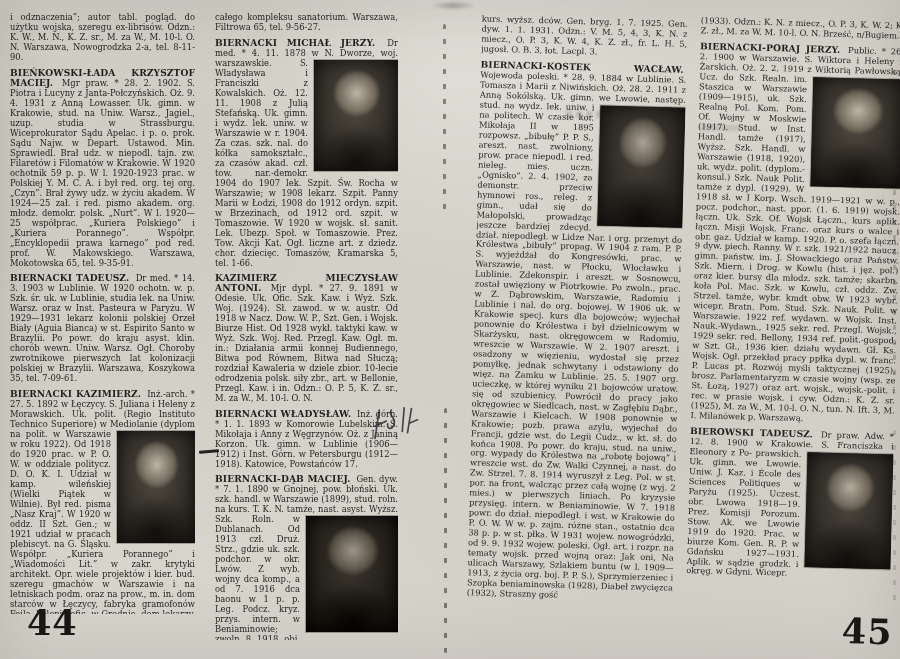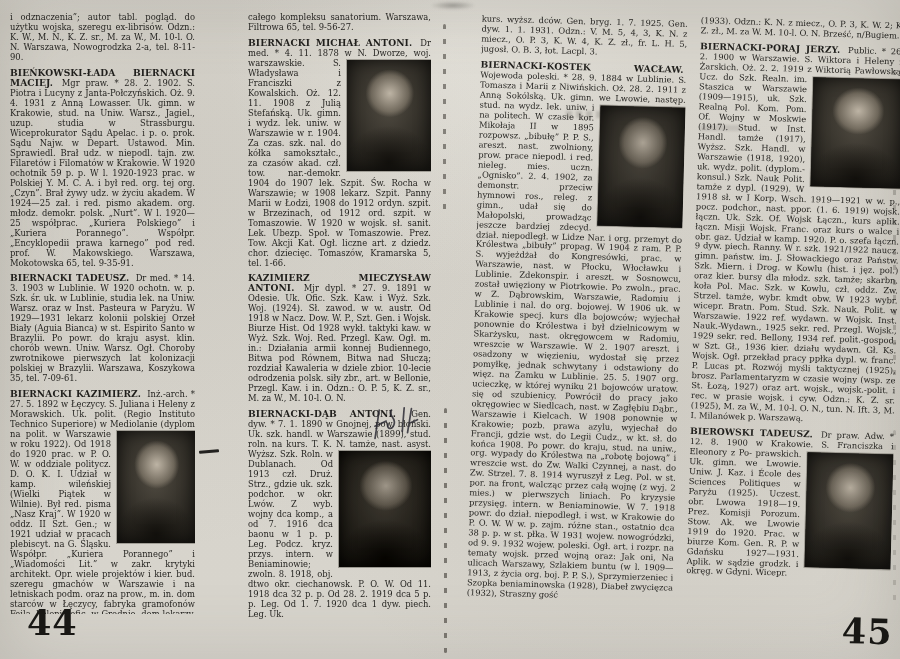--- a/index.html
+++ b/index.html
@@ -17,21 +17,21 @@
       linear-gradient(180deg,#dcd9d2 0px,#d8d5cd 18px,#d7d4cc 620px,#dbd8d1 659px);
     box-shadow:inset 0 0 70px rgba(105,100,90,.28);
   }
   .col{
     position:absolute;text-align:justify;color:#201f1c;overflow:hidden;
     text-rendering:optimizeLegibility;
   }
   #lp-c1,#lp-c2{font-size:8.4px;line-height:10px;}
   #rp-c1,#rp-c2{font-size:8.3px;line-height:9.95px;}
   #lp-c1{left:10px;top:12px;width:185px;height:602px;}
-  #lp-c2{left:215px;top:12px;width:183px;height:628px;margin-left:33px;}
+  #lp-c2{left:215px;top:12px;width:183px;height:628px;}
   #right-page{
     position:absolute;left:455px;top:0;width:445px;height:659px;
     transform:rotate(1.5deg);transform-origin:0 100%;
   }
   #rp-c1{left:10px;top:14px;width:206px;height:584px;}
   #rp-c2{left:229px;top:10px;width:204px;height:608px;}
   .cont{margin:0;}
   .entry{margin:5.5px 0 0 0;}
   .hdr{font-weight:bold;font-size:9.1px;letter-spacing:.1px;padding-right:3px;}
   .photo{
@@ -88,49 +88,53 @@
   <div class="gutter" id="gutter-bottom"></div>
   <div class="gutter" id="edge-dashes"></div>
   <div class="gutter" id="edge-dashes2"></div>
   <div class="smudge" id="smudge-top"></div>
   <div class="smudge" id="smudge-ghost"></div>
   <div class="smudge" id="smudge-ghost2"></div>
 
   <div class="col" id="lp-c1">
     <p class="cont">i odznaczenia”; autor tabl. pogląd. do użytku wojska, szeregu ex-librisów. Odzn.: K. W., M. N., K. Z. sr., M. za W., M. 10-l. O. N. Warszawa, Nowogrodzka 2-a, tel. 8-11-90.</p>
     <p class="entry">
-      <span class="hdr">BIEŃKOWSKI-ŁADA BIERNACKI MACIEJ.</span>
+      <span class="hdr">BIEŃKOWSKI-ŁADA KRZYSZTOF MACIEJ.</span>
       <span>Mgr praw. * 28. 2. 1902. S. Piotra i Lucyny z Janta-Połczyńskich. Oż. 9. 4. 1931 z Anną Lowasser. Uk. gimn. w Krakowie, stud. na Uniw. Warsz., Jagiel., uzup. studia w Strassburgu. Wiceprokurator Sądu Apelac. i p. o. prok. Sądu Najw. w Depart. Ustawod. Min. Sprawiedl. Brał udz. w niepodl. tajn. zw. Filaretów i Filomatów w Krakowie. W 1920 ochotnik 59 p. p. W l. 1920-1923 prac. w Polskiej Y. M. C. A. i był red. org. tej org. „Czyn”. Brał żywy udz. w życiu akadem. W 1924—25 zał. i red. pismo akadem. org. młodz. demokr. polsk. „Nurt”. W l. 1920—25 współprac. „Kuriera Polskiego” i „Kuriera Porannego”. Współpr. „Encyklopedii prawa karnego” pod red. prof. W. Makowskiego. Warszawa, Mokotowska 65, tel. 9-35-91.</span>
     </p>
     <p class="entry">
       <span class="hdr">BIERNACKI TADEUSZ.</span>
       <span>Dr med. * 14. 3. 1903 w Lublinie. W 1920 ochotn. w. p. Szk. śr. uk. w Lublinie, studia lek. na Uniw. Warsz. oraz w Inst. Pasteura w Paryżu. W 1929—1931 lekarz kolonii polskiej Orzeł Biały (Aguia Bianca) w st. Espirito Santo w Brazylii. Po powr. do kraju asyst. klin. chorób wewn. Uniw. Warsz. Ogł. Choroby zwrotnikowe pierwszych lat kolonizacji polskiej w Brazylii. Warszawa, Koszykowa 35, tel. 7-09-61.</span>
     </p>
     <p class="entry">
       <span class="hdr">BIERNACKI KAZIMIERZ.</span>
       <span>Inż.-arch. * 27. 5. 1892 w Łęczycy. S. Juliana i Heleny z Morawskich. Uk. polit. (Regio Instituto Technico Superiore) w Mediolanie</span>
       <span class="photo ph-kazimierz"></span>
       <span>(dyplom na polit. w Warszawie w roku 1922). Od 1918 do 1920 prac. w P. O. W. w oddziale politycz. D. O. K. I. Udział w kamp. wileńskiej (Wielki Piątek w Wilnie). Był red. pisma „Nasz Kraj”. W 1920 w oddz. II Szt. Gen.; w 1921 udział w pracach plebiscyt. na G. Śląsku. Współpr. „Kuriera Porannego” i „Wiadomości Lit.” w zakr. krytyki architekt. Opr. wiele projektów i kier. bud. szeregu gmachów w Warszawie i na letniskach podm. oraz na prow., m. in. dom starców w Łęczycy, fabryka gramofonów Feila, kolonia ofic. w Grodnie, dom lekarzy, dom sióstr i wszystkie pawilony administrac. sanator. wojsk. w Otwocku. Kier. robót przy budowie</span>
     </p>
   </div>
 
   <div class="col" id="lp-c2">
     <p class="cont">całego kompleksu sanatorium. Warszawa, Filtrowa 65, tel. 9-56-27.</p>
     <p class="entry">
-      <span class="hdr">BIERNACKI MICHAŁ ANTONI.</span>
+      <span class="hdr">BIERNACKI MICHAŁ JERZY.</span>
       <span>Dr med. * 4. 11. 1878 w N. Dworze, woj.</span>
       <span class="photo ph-michal"></span>
       <span>warszawskie. S. Władysława i Franciszki z Kowalskich. Oż. 12. 11. 1908 z Julią Stefańską. Uk. gimn. i wydz. lek. uniw. w Warszawie w r. 1904. Za czas. szk. nal. do kółka samokształc., za czasów akad. czł. tow. nar.-demokr. 1904 do 1907 lek. Szpit. Św. Rocha w Warszawie; w 1908 lekarz. Szpit. Panny Marii w Łodzi, 1908 do 1912 ordyn. szpit. w Brzezinach, od 1912 ord. szpit. w Tomaszowie. W 1920 w wojsk. sł. sanit. Lek. Ubezp. Społ. w Tomaszowie. Prez. Tow. Akcji Kat. Ogł. liczne art. z dziedz. chor. dziecięc. Tomaszów, Kramarska 5, tel. 1-66.</span>
     </p>
     <p class="entry">
       <span class="hdr">KAZIMIERZ MIECZYSŁAW ANTONI.</span>
       <span>Mjr dypl. * 27. 9. 1891 w Odesie. Uk. Ofic. Szk. Kaw. i Wyż. Szk. Woj. (1924). Sł. zawod. w w. austr. Od 1918 w Nacz. Dow. W. P., Szt. Gen. i Wojsk. Biurze Hist. Od 1928 wykł. taktyki kaw. w Wyż. Szk. Woj. Red. Przegl. Kaw. Ogł. m. in.: Działania armii konnej Budiennego, Bitwa pod Równem, Bitwa nad Słuczą; rozdział Kawaleria w dziele zbior. 10-lecie odrodzenia polsk. siły zbr., art. w Bellonie, Przegl. Kaw. i in. Odzn.: O. P. 5, K. Z. sr., M. za W., M. 10-l. O. N.</span>
     </p>
     <p class="entry">
-      <span class="hdr">BIERNACKI-DĄB ANTONI.</span>
+      <span class="hdr">BIERNACKI WŁADYSŁAW.</span>
+      <span>Inż. górn. * 1. 1. 1893 w Komorowie Lubelskim. S. Mikołaja i Anny z Węgrzynów. Oż. z Janiną Korzon. Uk. gimn. w Lublinie (1906—1912) i Inst. Górn. w Petersburgu (1912—1918). Katowice, Powstańców 17.</span>
+    </p>
+    <p class="entry">
+      <span class="hdr">BIERNACKI-DĄB MACIEJ.</span>
       <span>Gen. dyw. * 7. 1. 1890 w Gnojnej, pow. błoński. Uk. szk. handl. w Warszawie (1899), stud. roln. na kurs. T. K. N. tamże, nast. asyst.</span>
       <span class="photo ph-dab"></span>
       <span>Wyższ. Szk. Roln. w Dublanach. Od 1913 czł. Druż. Strz., gdzie uk. szk. podchor. w okr. Lwów. Z wyb. wojny dca komp., a od 7. 1916 dca baonu w 1 p. p. Leg. Podcz. kryz. przys. intern. w Beniaminowie; zwoln. 8. 1918, obj. dtwo okr. ciechanowsk. P. O. W. Od 11. 1918 dca 32 p. p. Od 28. 2. 1919 dca 5 p. p. Leg. Od 1. 7. 1920 dca 1 dyw. piech. Leg. Uk.</span>
     </p>
   </div>
 
   <div class="pagenum" id="pn44">44</div>
 
   <div id="right-page">
     <div class="col" id="rp-c1">

